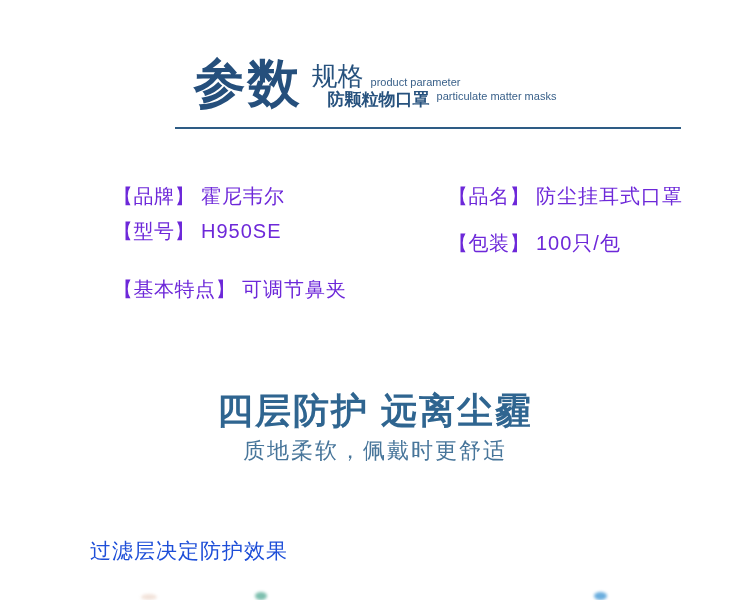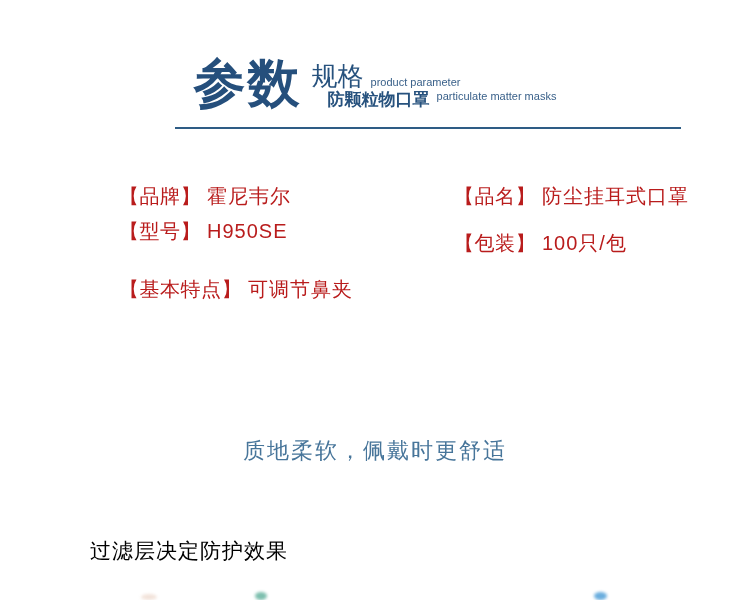--- a/index.html
+++ b/index.html
@@ -56,23 +56,22 @@
     width: 506px;
     height: 2px;
     background: #2e5c85;
   }
 
   
   .specs { position: absolute; top: 0; left: 0; width: 100%; }
   .spec-item {
     position: absolute;
     font-size: 20px;
-    color: #b91c1c;
+    color: #6d28d9;
     white-space: nowrap;
-    margin-left: 6px;
   }
   .spec-label { letter-spacing: 0.5px; }
   .spec-value { margin-left: 6px; letter-spacing: 1px; }
   .spec-brand    { top: 183px; left: 60px; }
   .spec-name     { top: 183px; left: 395px; }
   .spec-model    { top: 218px; left: 60px; }
   .spec-pack     { top: 230px; left: 395px; }
   .spec-feature  { top: 276px; left: 60px; }
 
   
@@ -97,21 +96,21 @@
     color: #47759a;
     letter-spacing: 2px;
   }
 
   
   .note-text {
     position: absolute;
     top: 537px;
     left: 37px;
     font-size: 21px;
-    color: #000000;
+    color: #1d4ed8;
     letter-spacing: 1px;
   }
 
   
   .bottom-strip { position: absolute; left: 0; bottom: 0; width: 100%; height: 12px; }
   .speck { position: absolute; border-radius: 50%; filter: blur(1.5px); }
   .speck-pink { left: 88px;  bottom: 0; width: 16px; height: 6px; background: #f2e3da; }
   .speck-teal { left: 202px; bottom: 0; width: 12px; height: 8px; background: #7dbfae; }
   .speck-blue { left: 541px; bottom: 0; width: 13px; height: 8px; background: #6aaede; }
 </style>
@@ -146,20 +145,21 @@
       <span class="spec-label">【型号】</span><span class="spec-value">H950SE</span>
     </div>
     <div class="spec-item spec-pack">
       <span class="spec-label">【包装】</span><span class="spec-value">100只/包</span>
     </div>
     <div class="spec-item spec-feature">
       <span class="spec-label">【基本特点】</span><span class="spec-value">可调节鼻夹</span>
     </div>
   </div>
 
+  <div class="promo-headline">四层防护 远离尘霾</div>
   <div class="promo-subheadline">质地柔软，佩戴时更舒适</div>
 
   <div class="note-text">过滤层决定防护效果</div>
 
   <div class="bottom-strip">
     <span class="speck speck-pink"></span>
     <span class="speck speck-teal"></span>
     <span class="speck speck-blue"></span>
   </div>
 

